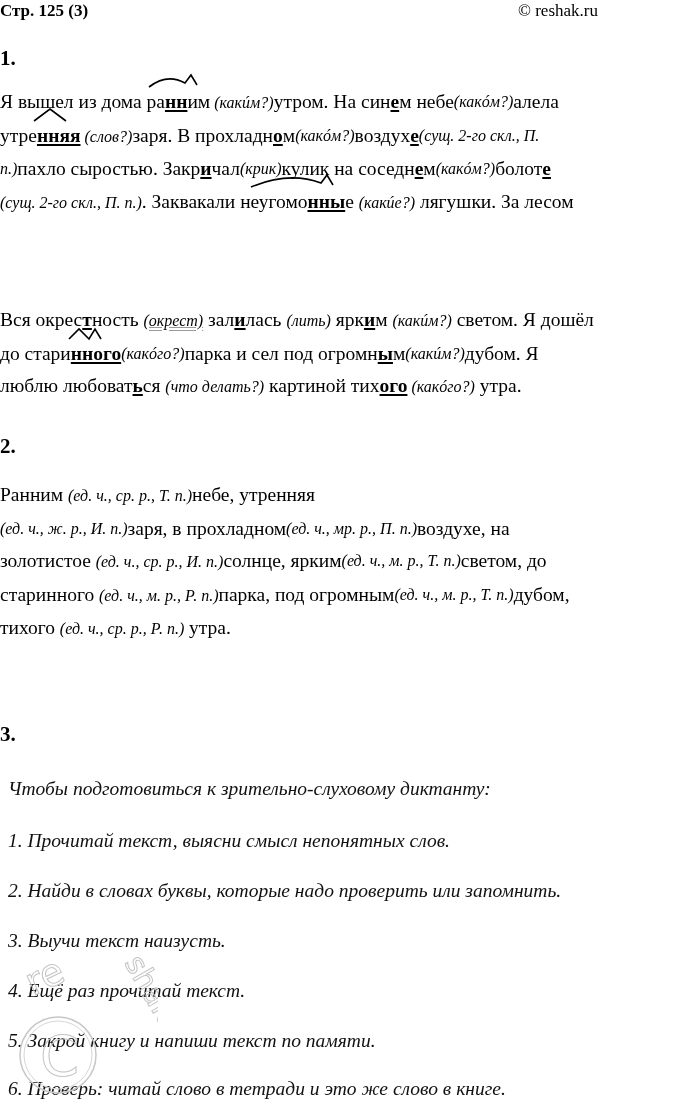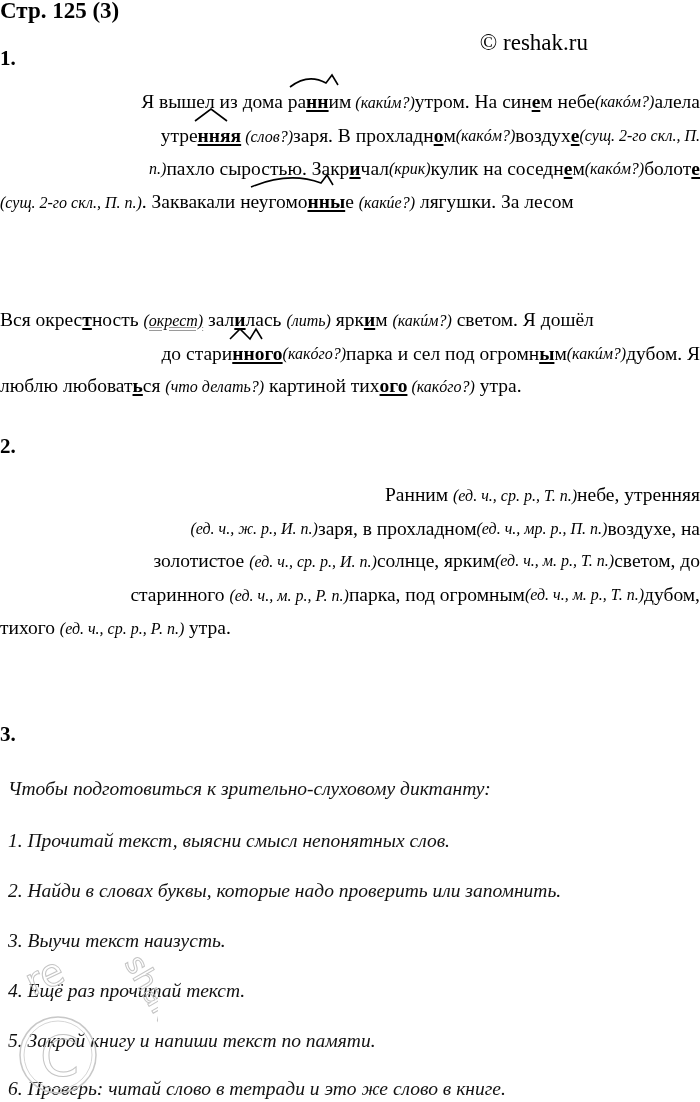--- a/index.html
+++ b/index.html
@@ -3,36 +3,36 @@
   <meta charset="utf-8">
   <style>
     html, body { margin: 0; padding: 0; background: #ffffff; }
     body {
       width: 700px; height: 1102px; overflow: hidden; position: relative;
       font-family: "Liberation Serif", "DejaVu Serif", serif;
       color: #000;
     }
     .header {
       position: absolute; left: 0; top: 0; width: 600px; height: 24px;
-      font-size: 23px; line-height: 22px;
+      font-size: 17px; line-height: 22px;
     }
     .header .title { position: absolute; left: 0; top: 0; font-weight: bold; }
-    .header .copy { position: absolute; right: 12px; top: 0; margin-top: 32px; }
+    .header .copy { position: absolute; right: 2px; top: 0; }
     .sec-num { position: absolute; left: 0; font-weight: bold; font-size: 21px; }
     .para {
       position: absolute; left: 0; width: 700px;
       font-size: 19.5px; line-height: 32.5px; text-align: justify;
     }
     .para i, .note { font-style: italic; font-size: 16px; }
     .u { font-weight: bold; text-decoration: underline; text-decoration-thickness: 2px; text-underline-offset: 2px; }
     .dbl { text-decoration: underline double; text-decoration-color: #9a9a9a; }
     .arc { position: relative; display: inline-block; }
     .arc svg { position: absolute; left: 0; top: -13px; overflow: visible; }
     .line { display: block; white-space: nowrap; }
-    .justify { display: flex; justify-content: flex-end; white-space: nowrap; }
+    .justify { display: flex; justify-content: flex-start; white-space: nowrap; }
     .list {
       position: absolute; left: 0; width: 700px;
       font-style: italic; font-size: 19.5px; color: #111;
     }
     .list .li { position: absolute; left: 8px; white-space: nowrap; font-style: italic; }
     .watermark { position: absolute; left: 18px; top: 935px; width: 140px; height: 200px; pointer-events: none; }
   </style>
 </head>
 <body>
 

